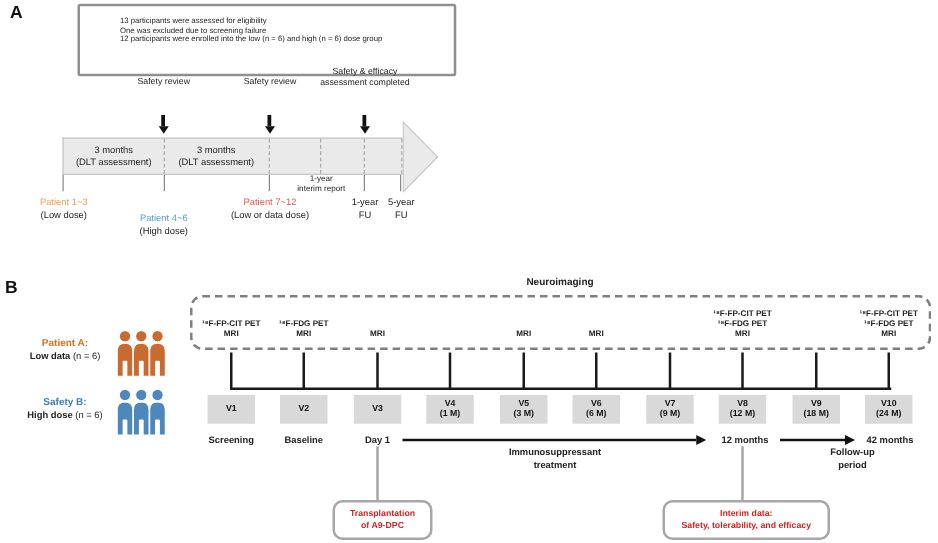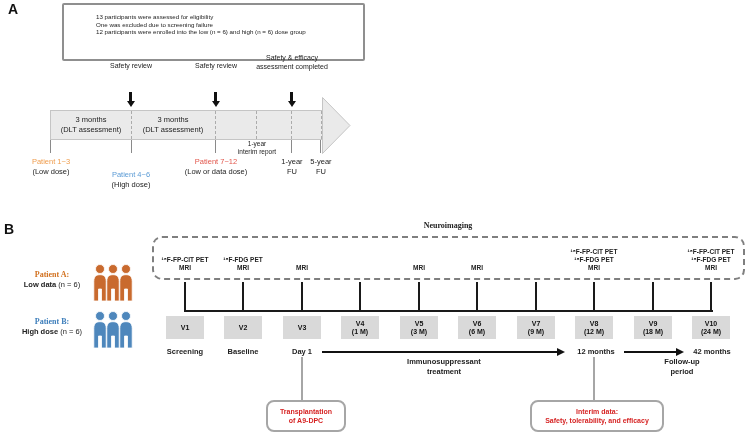--- a/index.html
+++ b/index.html
@@ -5,21 +5,21 @@
   html,body{margin:0;padding:0;background:#fff;}
   #stage{position:relative;width:750px;height:434px;background:#ffffff;
          font-family:"Liberation Sans",sans-serif;color:#222;overflow:hidden;}
   .abs{position:absolute;}
   .ctr{text-align:center;}
   .b{font-weight:bold;}
   .f62{font-size:6.2px;line-height:7.6px;}
   .f65{font-size:6.5px;line-height:8px;}
   .f7{font-size:7px;line-height:8.6px;}
   .f75{font-size:7.5px;line-height:9.5px;}
-  .f8{font-size:8px;line-height:9.5px;font-family:Liberation Serif, serif;}
+  .f8{font-size:8px;line-height:9.5px;}
   .panel-letter{font-size:14px;font-weight:bold;color:#111;}
   
   .elig-box{left:62px;top:3px;width:263px;height:46px;border:2px solid #8f8f8f;border-radius:2px;
             padding:8px 4px 0 32px;box-sizing:content-box;}
   .band{left:50px;top:110px;width:272px;height:30px;background:#EAEAEA;
         border:1px solid #C5C5C5;border-right:none;box-sizing:border-box;}
   .dashv{top:111px;height:28px;width:0;border-left:1px dashed #ABABAB;}
   .tick{top:140px;height:13px;width:0;border-left:1px solid #8A8A8A;}
   .darrow{width:9px;top:92px;}
   .darrow .stem{width:3px;height:9px;background:#111;margin:0 auto;}
@@ -149,21 +149,21 @@
             <circle cx="0" cy="5" r="4.5"></circle>
             <path d="M -6.2,37 L -6.2,17.5 C -6.2,11.6 -2.8,10.7 0,10.7 C 2.8,10.7 6.2,11.6 6.2,17.5 L 6.2,37 L 1.5,37 L 1.5,25 L -1.5,25 L -1.5,37 Z"></path>
           </g>
         <g transform="translate(21,1)">
             <circle cx="0" cy="5" r="4.5"></circle>
             <path d="M -6.2,37 L -6.2,17.5 C -6.2,11.6 -2.8,10.7 0,10.7 C 2.8,10.7 6.2,11.6 6.2,17.5 L 6.2,37 L 1.5,37 L 1.5,25 L -1.5,25 L -1.5,37 Z"></path>
           </g>
       </g>
     </svg>
 
-    <div class="abs ctr f8 b" style="left: 7px; top: 317px; width: 90px; color: rgb(61, 126, 187);">Patient B:</div>
+    <div class="abs ctr f8 b" style="left: 7px; top: 317px; width: 90px; color: rgb(61, 126, 187);">Safety B:</div>
     <div class="abs ctr f75" style="left:7px;top:327px;width:90px;">
       <span class="b">High dose</span><span> (n = 6)</span>
     </div>
     <svg class="abs" style="left:92px;top:310px;" width="42" height="39" viewBox="0 0 42 39">
       <g stroke="#ffffff" stroke-width="0.8" fill="#4E87BC">
         <g transform="translate(8,1)">
             <circle cx="0" cy="5" r="4.5"></circle>
             <path d="M -6.2,37 L -6.2,17.5 C -6.2,11.6 -2.8,10.7 0,10.7 C 2.8,10.7 6.2,11.6 6.2,17.5 L 6.2,37 L 1.5,37 L 1.5,25 L -1.5,25 L -1.5,37 Z"></path>
           </g>
         <g transform="translate(34,1)">

